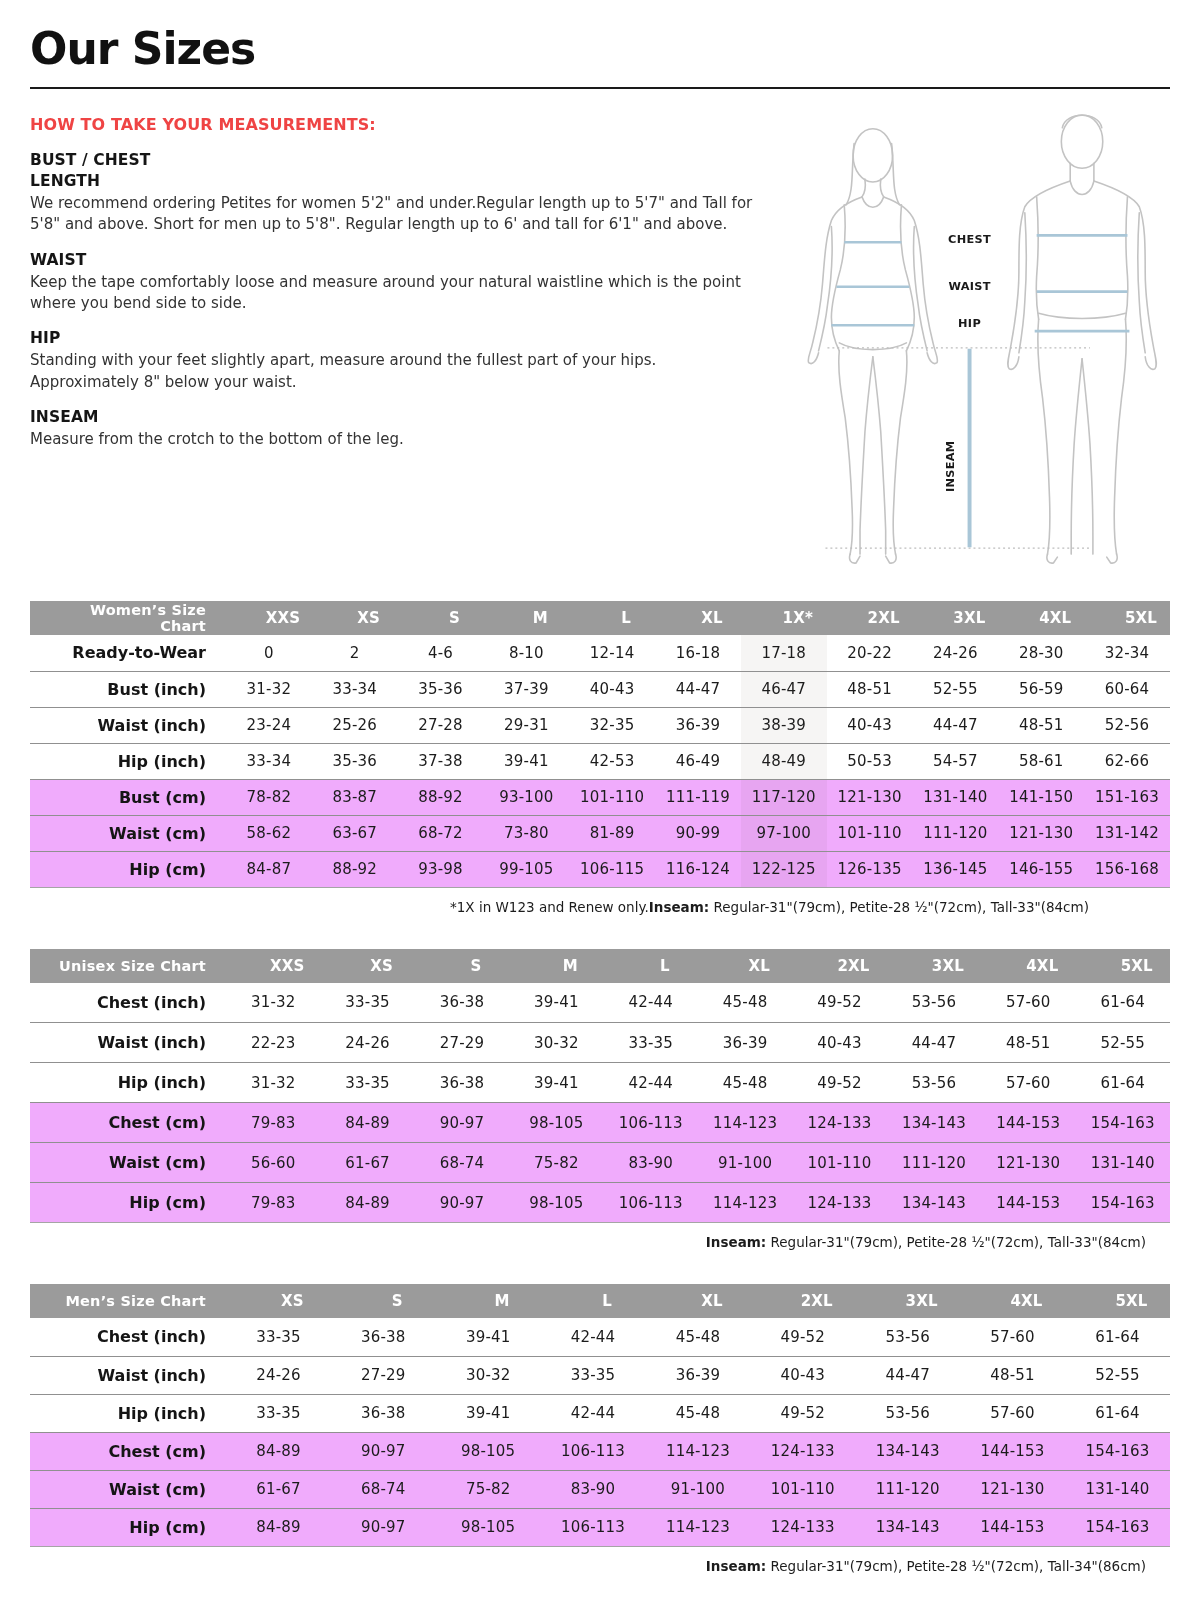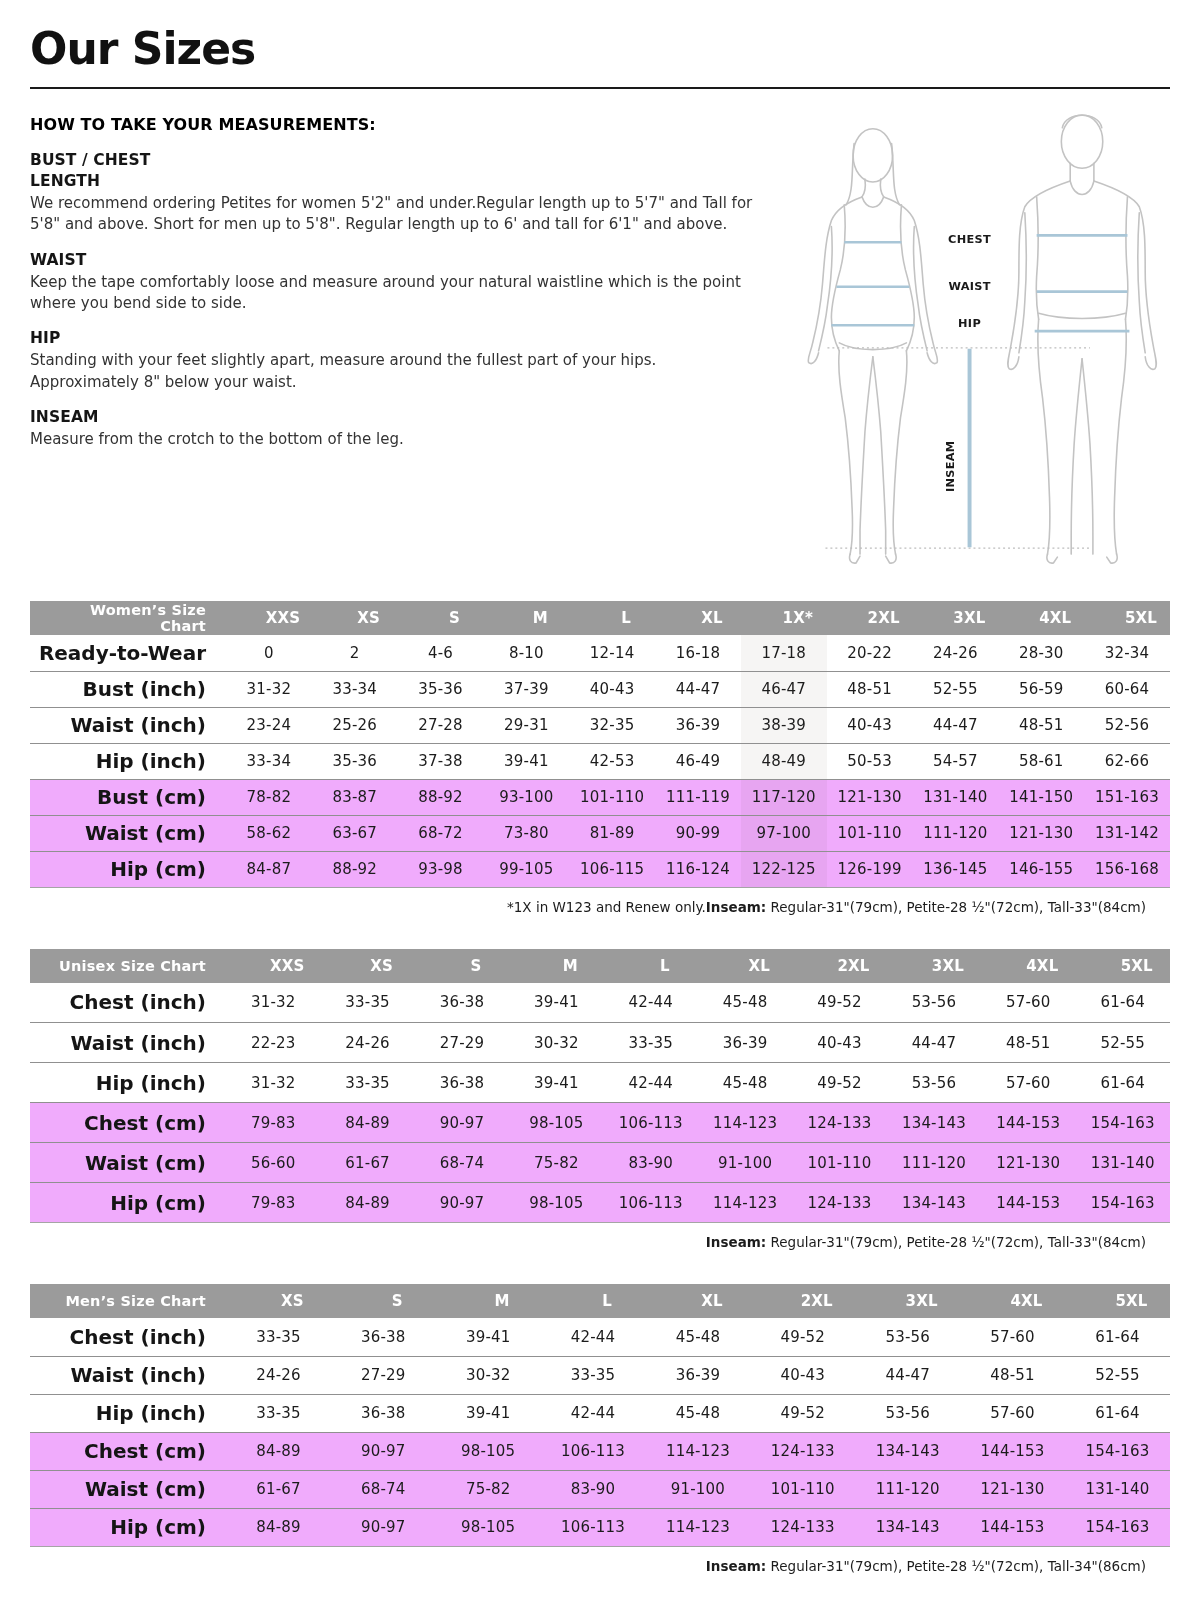--- a/index.html
+++ b/index.html
@@ -7,45 +7,45 @@
   body {
     width:1200px; height:1600px; overflow:hidden;
     font-family:"DejaVu Sans","Liberation Sans",sans-serif;
     color:#1c1c1c; padding:26px 30px 0 30px;
   }
   h1 { font-size:44px; font-weight:900; letter-spacing:-1px; color:#111; line-height:1.05; }
   hr.title-rule { border:none; border-top:2px solid #1a1a1a; margin:15px 0 0 0; }
 
   .top { display:flex; margin-top:26px; }
   .instructions { width:748px; flex:0 0 748px; }
-  .instructions h2 { font-size:16px; font-weight:700; color:#000000; margin-bottom:17px; letter-spacing:.1px; }
+  .instructions h2 { font-size:16px; font-weight:700; color:#ef4444; margin-bottom:17px; letter-spacing:.1px; }
   .instructions h3 { font-size:15.5px; font-weight:700; color:#151515; margin-bottom:3px; letter-spacing:.1px; }
   .instructions p { font-size:15px; color:#333; line-height:1.42; margin-bottom:15px; max-width:724px; }
 
   .figure { flex:1; position:relative;text-align:right; }
   .figure svg { display:block; margin:-12px 0 0 8px; }
   .fig-label { font-size:11.5px; font-weight:700; fill:#1a1a1a; letter-spacing:.3px; }
 
   .chart { margin-top:34px; }
   .chart:first-of-type { margin-top:28px; }
   table { width:100%; border-collapse:collapse; table-layout:fixed; }
   thead th { background:#9b9b9b; color:#fff; font-size:15px; font-weight:700; height:34px; text-align:center; letter-spacing:.2px;padding-left:28px; }
   thead th.corner { text-align:right; padding-right:20px; font-size:14.5px; }
   col.label-col { width:196px; }
-  tbody th.row-label { text-align:right; padding-right:20px; font-size:20px; font-weight:700; color:#151515; }
+  tbody th.row-label { text-align:right; padding-right:20px; font-size:16px; font-weight:700; color:#151515; }
   tbody td { text-align:center; font-size:15px; color:#1c1c1c; letter-spacing:.2px; }
   tbody tr + tr { border-top:1.5px solid #909090; }
   tbody tr:last-child { border-bottom:1.5px solid #a5a5a5; }
   tr.shaded { background:#f0abfc; }
   td.hl, th.hl-body { background:rgba(85,75,60,0.055); }
   .chart-0 tbody tr { height:36px; }
   .chart-1 tbody tr { height:40px; }
   .chart-2 tbody tr { height:38px; }
 
-  .footnotes { display:flex; justify-content:flex-end; align-items:baseline; margin-top:11px; padding-right:24px; font-size:13.5px; color:#1c1c1c; }
+  .footnotes { display:flex; justify-content:flex-start; align-items:baseline; margin-top:11px; padding-right:24px; font-size:13.5px; color:#1c1c1c; }
   .footnotes.right-only { justify-content:flex-end; }
   .fn-left { margin-left:420px; }
   .fn-right b { font-weight:700; }
 </style>
 </head>
 <body>
 
 <h1>Our Sizes</h1>
 <hr class="title-rule">
 
@@ -259,21 +259,21 @@
           </tr>
           <tr class="shaded">
             <th class="row-label">Hip (cm)</th>
             <td>84-87</td>
             <td>88-92</td>
             <td>93-98</td>
             <td>99-105</td>
             <td>106-115</td>
             <td>116-124</td>
             <td class="hl">122-125</td>
-            <td>126-199</td>
+            <td>126-135</td>
             <td>136-145</td>
             <td>146-155</td>
             <td>156-168</td>
           </tr>
         </tbody>
       </table>
       <div class="footnotes">
         <span class="fn-left">*1X in W123 and Renew only.</span>
         <span class="fn-right"><b>Inseam:</b> Regular-31"(79cm), Petite-28 ½"(72cm), Tall-33"(84cm)</span>
       </div>

